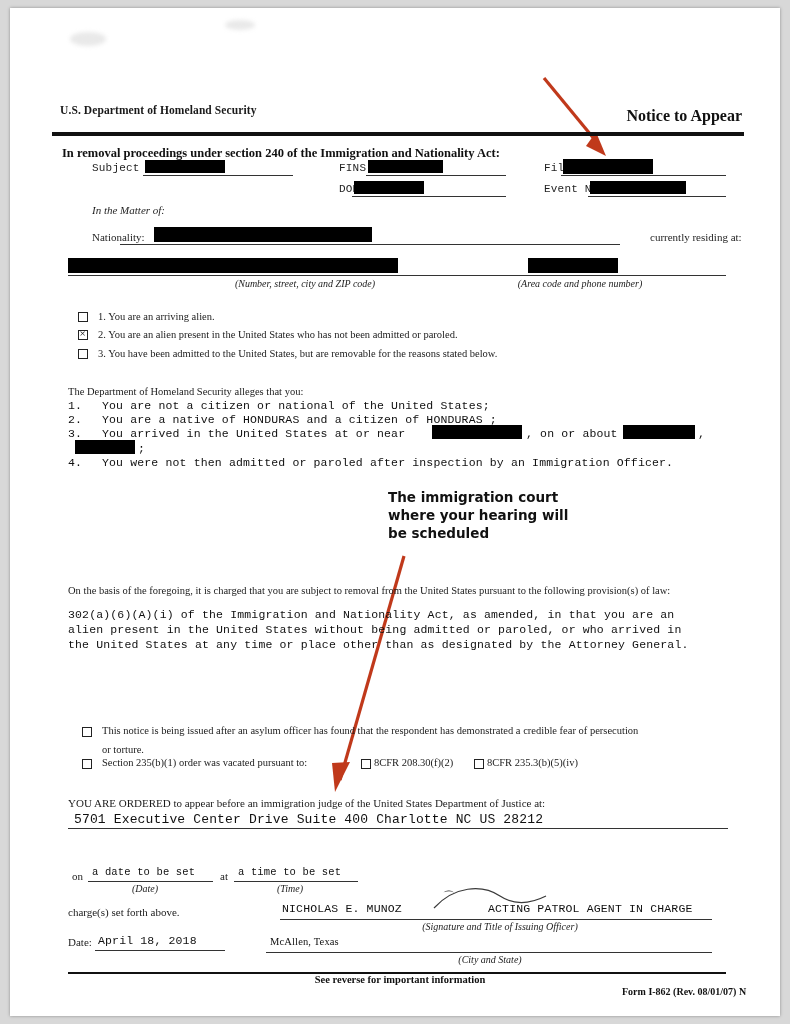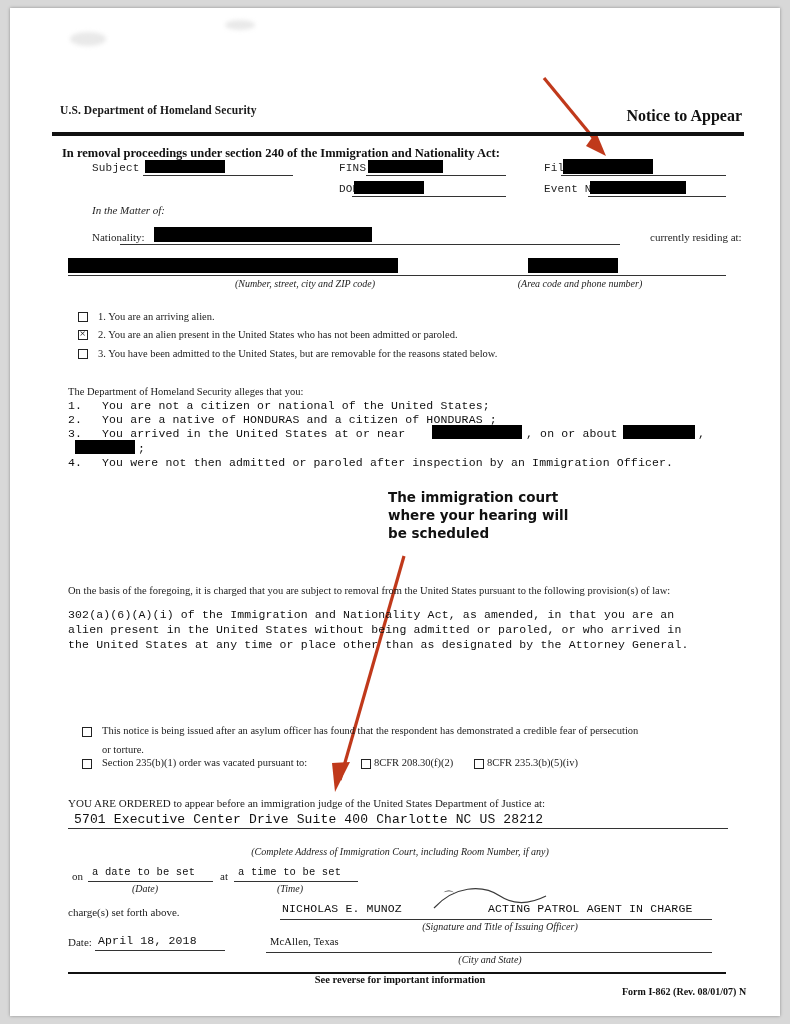--- a/index.html
+++ b/index.html
@@ -304,21 +304,20 @@
     <div class="cbox" style="left:72px;top:751px;"></div>
     <div class="cb-text" style="left:92px;top:749px;">Section 235(b)(1) order was vacated pursuant to:</div>
     <div class="cbox" style="left:351px;top:751px;"></div>
     <div class="cb-text" style="left:364px;top:749px;">8CFR 208.30(f)(2)</div>
     <div class="cbox" style="left:464px;top:751px;"></div>
     <div class="cb-text" style="left:477px;top:749px;">8CFR 235.3(b)(5)(iv)</div>
 
     <div class="serif-line" style="left:58px;top:789px;font-size:11px;">YOU ARE ORDERED to appear before an immigration judge of the United States Department of Justice at:</div>
     <div class="mono-line" style="left:64px;top:804px;font-size:13px;">5701 Executive Center Drive Suite 400 Charlotte NC US 28212</div>
     <div class="ul" style="left:58px;top:820px;width:660px;height:1px;"></div>
-    <div class="caption" style="left:200px;top:838px;width:380px;">(Complete Address of Immigration Court, including Room Number, if any)</div>
 
     <div class="serif-line" style="left:62px;top:862px;font-size:11px;">on</div>
     <div class="mono-line" style="left:82px;top:858px;font-size:10.5px;">a date to be set</div>
     <div class="ul" style="left:78px;top:873px;width:125px;"></div>
     <div class="caption" style="left:100px;top:875px;width:70px;">(Date)</div>
 
     <div class="serif-line" style="left:210px;top:862px;font-size:11px;">at</div>
     <div class="mono-line" style="left:228px;top:858px;font-size:10.5px;">a time to be set</div>
     <div class="ul" style="left:224px;top:873px;width:124px;"></div>
     <div class="caption" style="left:245px;top:875px;width:70px;">(Time)</div>

